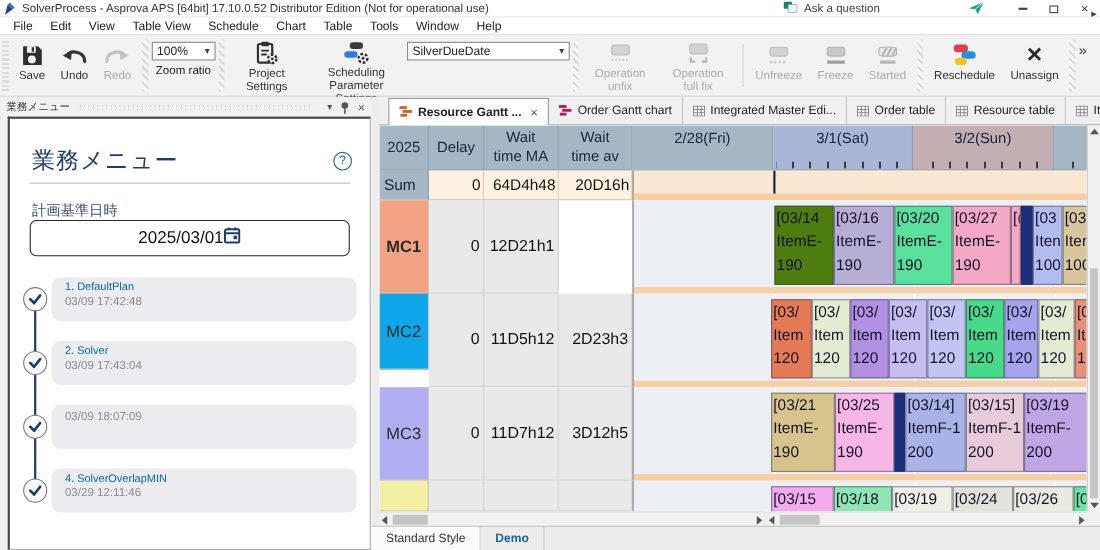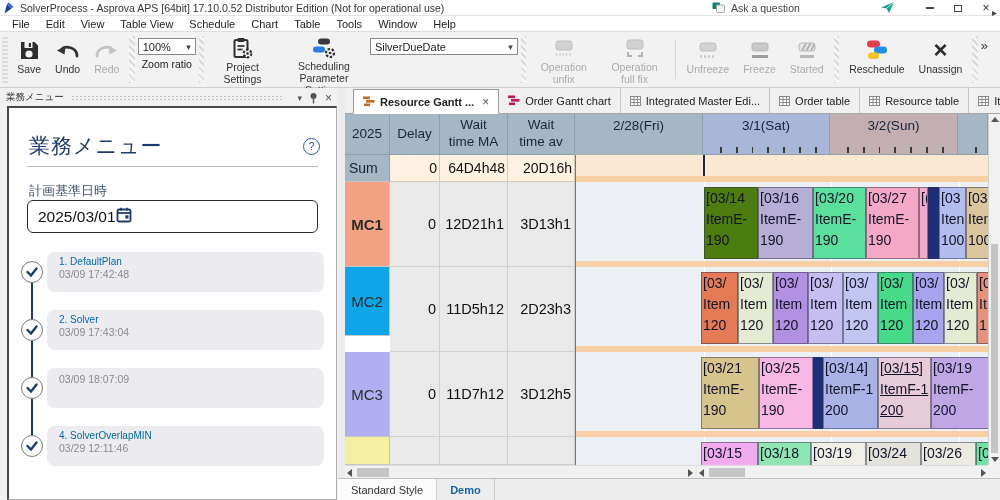--- a/index.html
+++ b/index.html
@@ -44,21 +44,21 @@
   .side-cap { position:absolute; left:0; top:2px; right:2px; height:15px; display:flex; align-items:center; font-size:9.5px; color:#333; padding:0 4px 0 6px; }
   .cap-dots { flex:1; height:6px; margin:0 7px; background-image:radial-gradient(#c6c6c6 0.8px, transparent 0.9px); background-size:4px 3px; }
   .cap-ic { color:#555; margin-left:7px; font-size:9px; cursor:pointer; display:flex; align-items:center; }
   .cap-ic.x { font-size:12px; }
   .side-card { position:absolute; left:7px; right:1px; top:18px; bottom:0; background:#fff; border:1px solid #adadad; border-left:2px solid #474747; border-top:2px solid #474747; }
   .sc-head { position:absolute; left:20px; right:16px; top:24px; display:flex; justify-content:space-between; align-items:center; }
   .sc-title { font-size:21px; color:#1e3a6e; letter-spacing:1px; }
   .help-circle { width:17px; height:17px; border:1.5px solid #2060a8; border-radius:50%; color:#2060a8; font-size:11px; display:flex; align-items:center; justify-content:center; cursor:pointer; }
   .sc-hr { position:absolute; left:18px; right:18px; top:58px; border-top:1px solid #b3bcc8; }
   .date-label { position:absolute; left:20px; top:74px; font-size:13px; color:#3f506e; }
-  .date-input { position:absolute; left:18px; right:18px; top:92px; height:33px; border:1.5px solid #2b2b2b; border-radius:6px; display:flex; align-items:center; justify-content:flex-start; padding:12px 10px; font-size:15.5px; color:#111; cursor:text; background:#fff; }
+  .date-input { position:absolute; left:18px; right:18px; top:92px; height:33px; border:1.5px solid #2b2b2b; border-radius:6px; display:flex; align-items:center; justify-content:center; padding:12px 10px; font-size:15.5px; color:#111; cursor:text; background:#fff; }
   .step-line { position:absolute; left:22px; top:164px; width:2px; height:174px; background:#1e3a6e; }
   .step-circle { position:absolute; left:12px; width:22px; height:22px; border:1.5px solid #7a7a7a; border-radius:50%; background:#fff; display:flex; align-items:center; justify-content:center; z-index:2; }
   .step-pill { position:absolute; left:38px; right:12px; height:40px; background:#ececf0; border-radius:8px; padding:4px 12px 0; cursor:pointer; overflow:hidden; }
   .step-title { font-size:10px; color:#0369a1; white-space:nowrap; }
   .step-time { font-size:10.5px; color:#8a8a8a; margin-top:1px; }
 
   .splitter { position:absolute; left:338px; width:7px; top:88px; bottom:0; background:#ececec; cursor:col-resize; }
 
   
   .doc-tabs { position:absolute; left:345px; right:0; top:88px; height:26px; background:#f0f0f0; border-bottom:1px solid #a8a8a8; display:flex; align-items:flex-end; padding-left:8px; }
@@ -483,21 +483,20 @@
     <div class="gcell sumval" style="left: 45px; top: 41px; width: 50px; height: 27px;">0</div>
     <div class="gcell sumval" style="left: 95px; top: 41px; width: 68px; height: 27px;">64D4h48</div>
     <div class="gcell sumval" style="left: 163px; top: 41px; width: 67px; height: 27px;">20D16h</div>
     <div class="trow sum-t" style="top: 41px; height: 27px;">
       <div class="nowline" style="left: 127px;"></div>
       <div class="band"></div>
     </div>
     <div class="gcell rowlabel" style="left: 0px; top: 68px; width: 45px; height: 85px; background: rgb(244, 162, 132); font-weight: bold;">MC1</div>
     <div class="gcell gval" style="left: 45px; top: 68px; width: 50px; height: 85px;">0</div>
     <div class="gcell gval" style="left: 95px; top: 68px; width: 68px; height: 85px;">12D21h1</div>
-    <div class="gcell gval" style="left: 163px; top: 68px; width: 67px; height: 85px;">3D13h1</div>
     <div class="trow mc-t" style="top: 68px; height: 85px;">
       <div class="dayline" style="left: 128px;"></div>
       <div class="dayline" style="left: 255px;"></div>
       <div class="dayline" style="left: 383px;"></div>
       <div class="band"></div>
       <div class="bar" style="left: 128px; width: 54px; background: #4d7c0f;">
         <div class="bline">[03/14</div>
         <div class="bline">ItemE-</div>
         <div class="bline">190</div>
       </div>
@@ -604,21 +603,21 @@
         <div class="bline">[03/25</div>
         <div class="bline">ItemE-</div>
         <div class="bline">190</div>
       </div>
       <div class="bar" style="left: 237px; width: 10px; background: rgb(28, 47, 124);"></div>
       <div class="bar" style="left: 247px; width: 55px; background: rgb(170, 179, 230);">
         <div class="bline">[03/14]</div>
         <div class="bline">ItemF-1</div>
         <div class="bline">200</div>
       </div>
-      <div class="bar" style="left: 302px; width: 53px; background: rgb(231, 203, 217); text-decoration: underline;">
+      <div class="bar" style="left: 302px; width: 53px; background: rgb(231, 203, 217);">
         <div class="bline">[03/15]</div>
         <div class="bline">ItemF-1</div>
         <div class="bline">200</div>
       </div>
       <div class="bar" style="left: 355px; width: 58px; background: rgb(191, 167, 230);">
         <div class="bline">[03/19</div>
         <div class="bline">ItemF-</div>
         <div class="bline">200</div>
       </div>
     </div>

